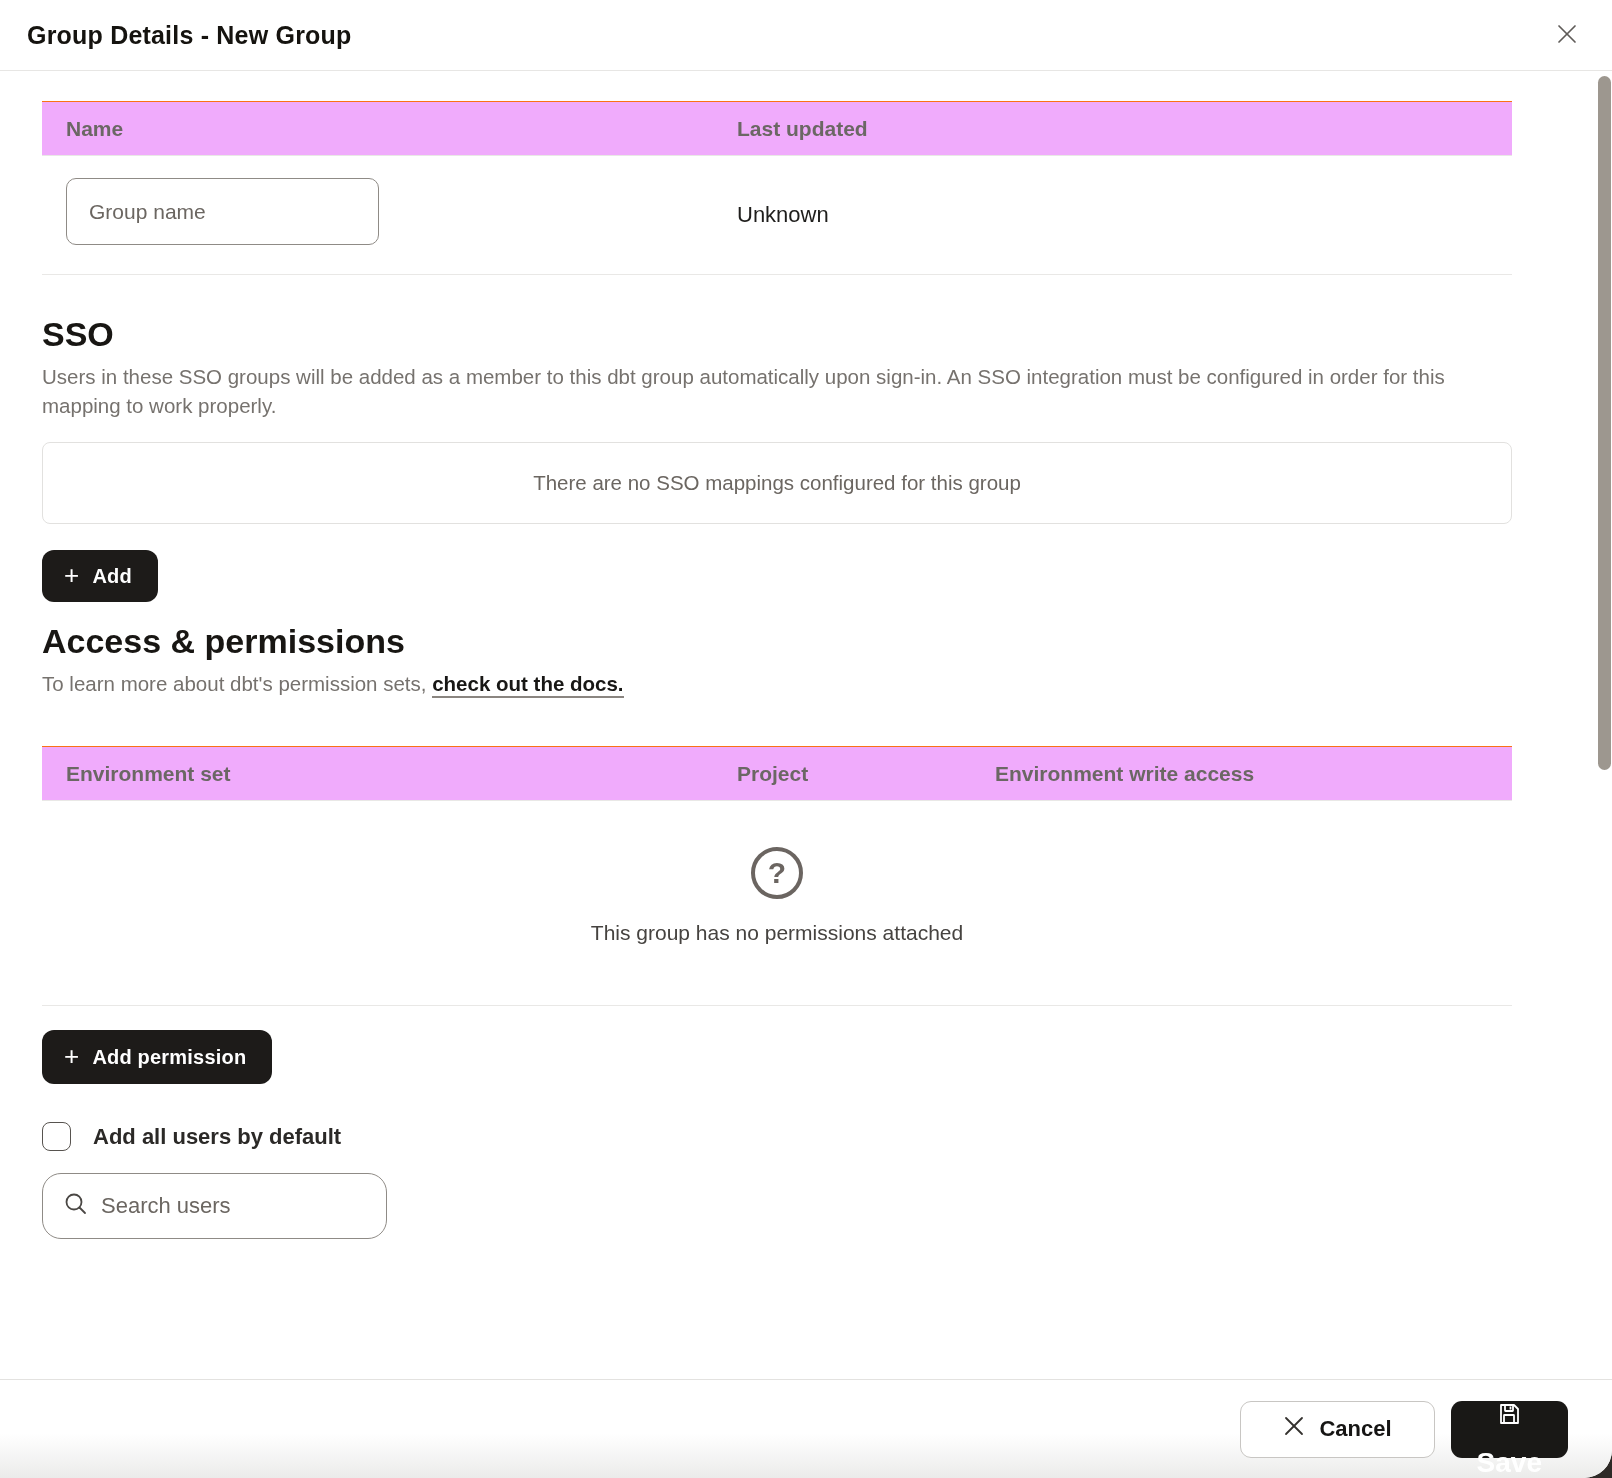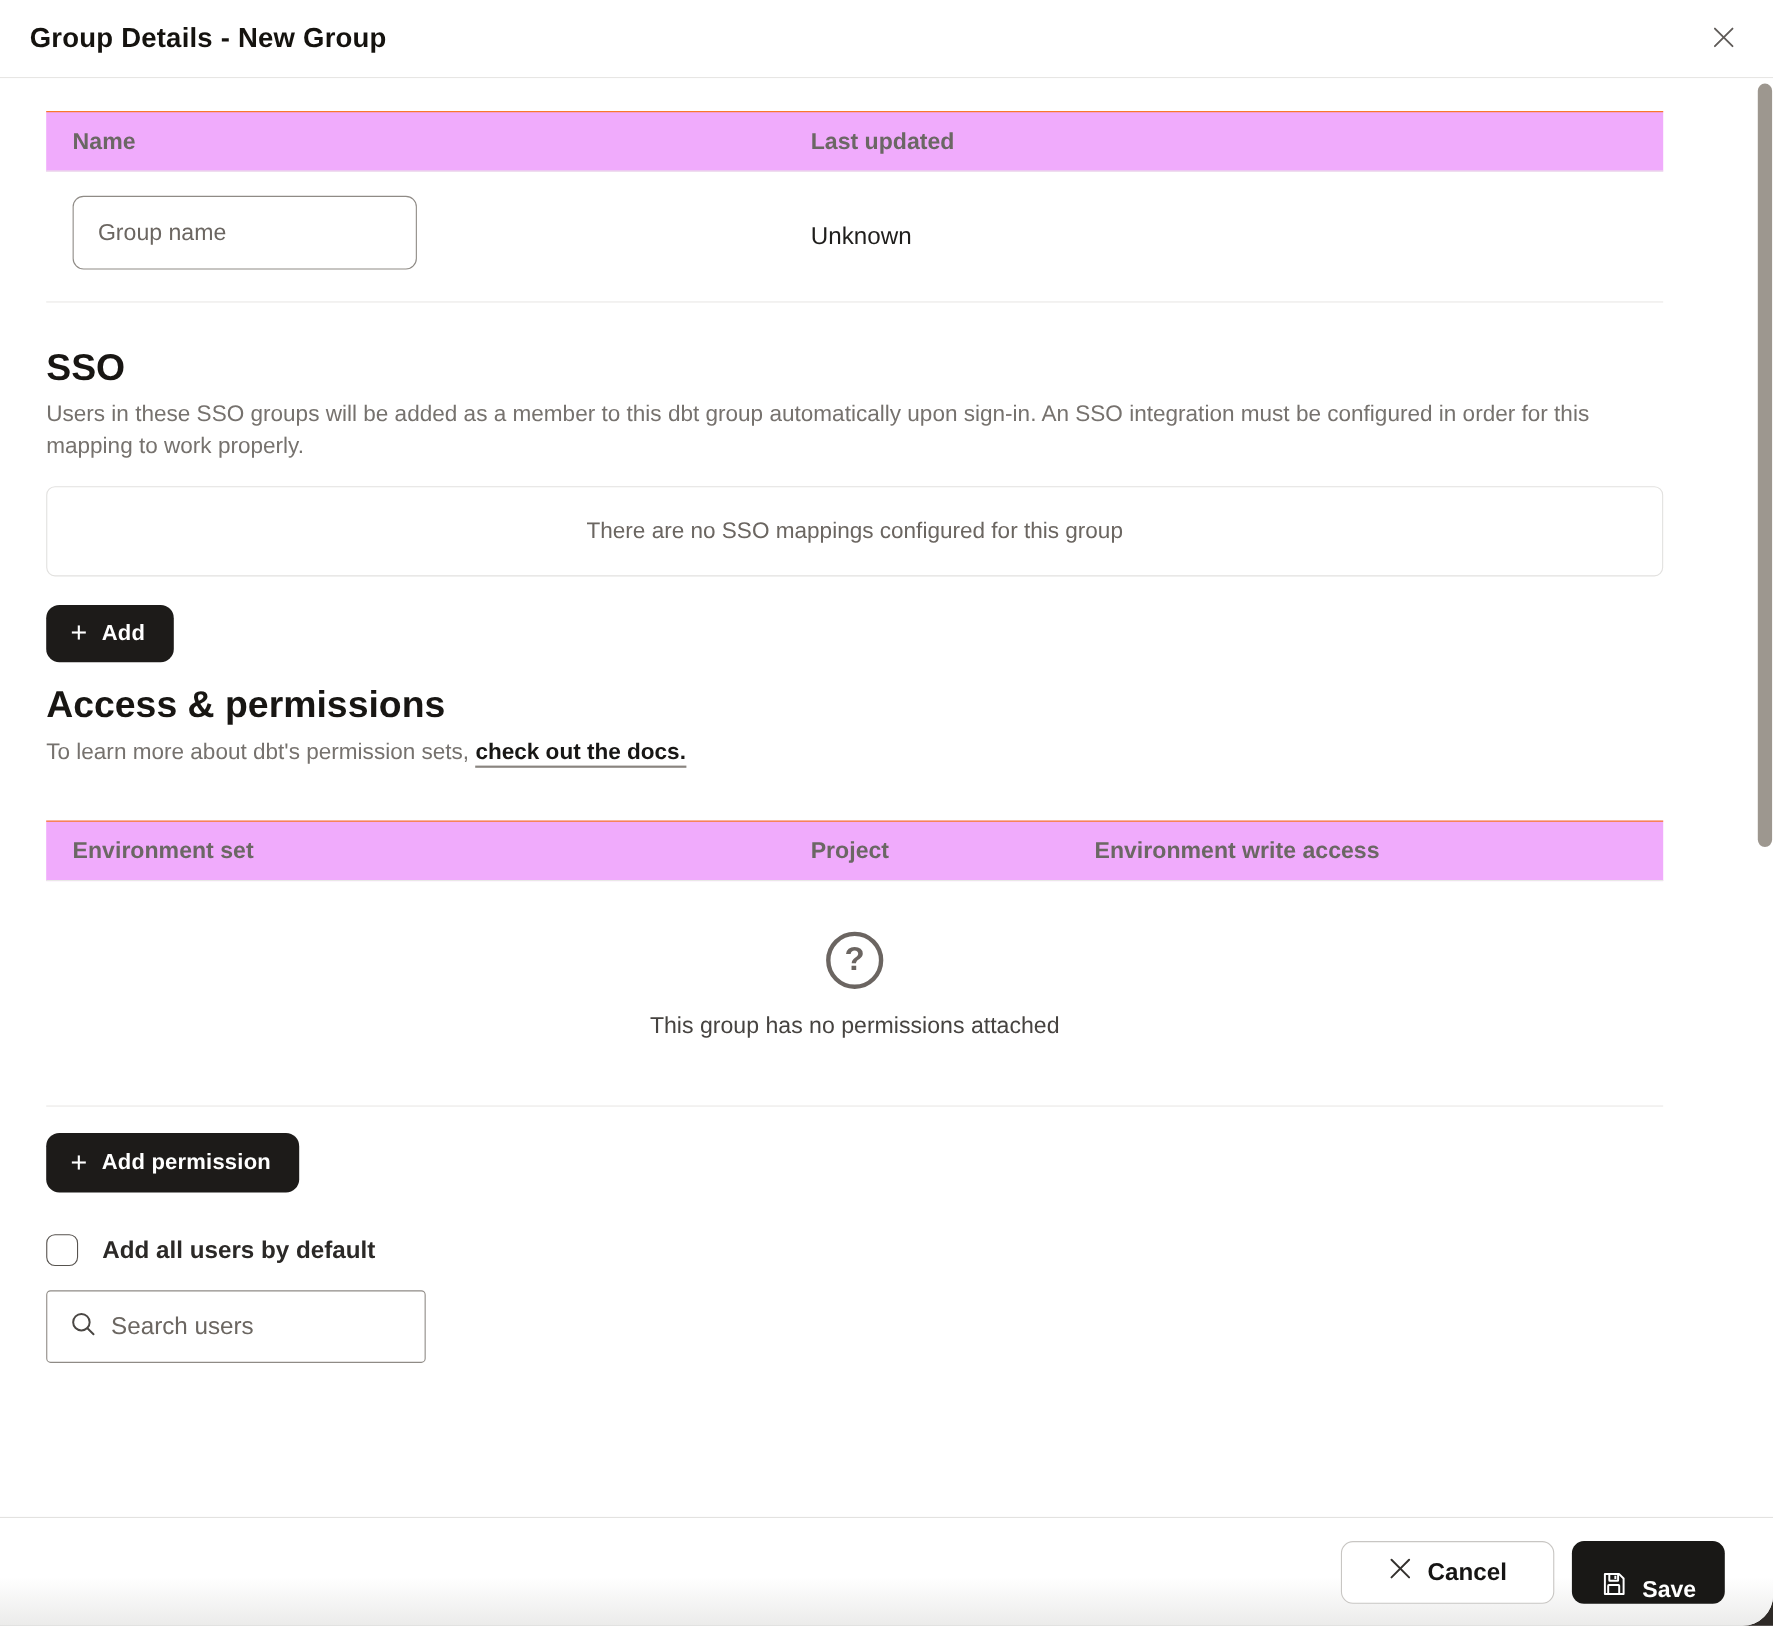--- a/index.html
+++ b/index.html
@@ -110,21 +110,21 @@
 
   .checkbox-row { margin-top: 38px; display: flex; align-items: center; }
   .checkbox {
     width: 29px; height: 29px; border: 1.5px solid #57534f; border-radius: 8px;
     background: #fff; cursor: pointer; flex: 0 0 auto;
   }
   .checkbox-label { margin-left: 22px; font-size: 22px; font-weight: 700; color: #2b2927; }
 
   .search-box {
     margin-top: 22px; width: 345px; height: 66px;
-    border: 1.5px solid #8f8b86; border-radius: 4px;
+    border: 1.5px solid #8f8b86; border-radius: 19px;
     display: flex; align-items: center; background: #fff;
   }
   .search-box svg { margin-left: 20px; flex: 0 0 auto; }
   .search-input {
     border: none; outline: none; background: transparent;
     margin-left: 12px; width: 270px;
     font-family: "Liberation Sans", sans-serif;
     font-size: 22px; color: #1f1e1c;
   }
   .search-input::placeholder { color: #6b6661; opacity: 1; }
@@ -138,25 +138,25 @@
     gap: 16px; padding-right: 44px;
   }
   .btn-cancel {
     display: inline-flex; align-items: center; gap: 14px;
     height: 57px; padding: 0 42px;
     background: #ffffff; border: 1.5px solid #c8c6c3; border-radius: 11px;
     font-family: "Liberation Sans", sans-serif;
     font-size: 22px; font-weight: 600; color: #161514; cursor: pointer;
   }
   .btn-save {
-    display: inline-flex; align-items: flex-end; gap: 14px;
+    display: inline-flex; align-items: center; gap: 14px;
     height: 57px; padding: 0 26px;
     background: #191816; border: none; border-radius: 11px;
     font-family: "Liberation Sans", sans-serif;
-    font-size: 21px; font-weight: 600; color: #ffffff; cursor: pointer;
+    font-size: 28px; font-weight: 600; color: #ffffff; cursor: pointer; flex-direction: column;
   }
 </style>
 </head>
 <body>
 
 <div class="modal">
 
   <div class="modal-header">
     <div class="modal-title">Group Details - New Group</div>
     <button class="close-btn">

